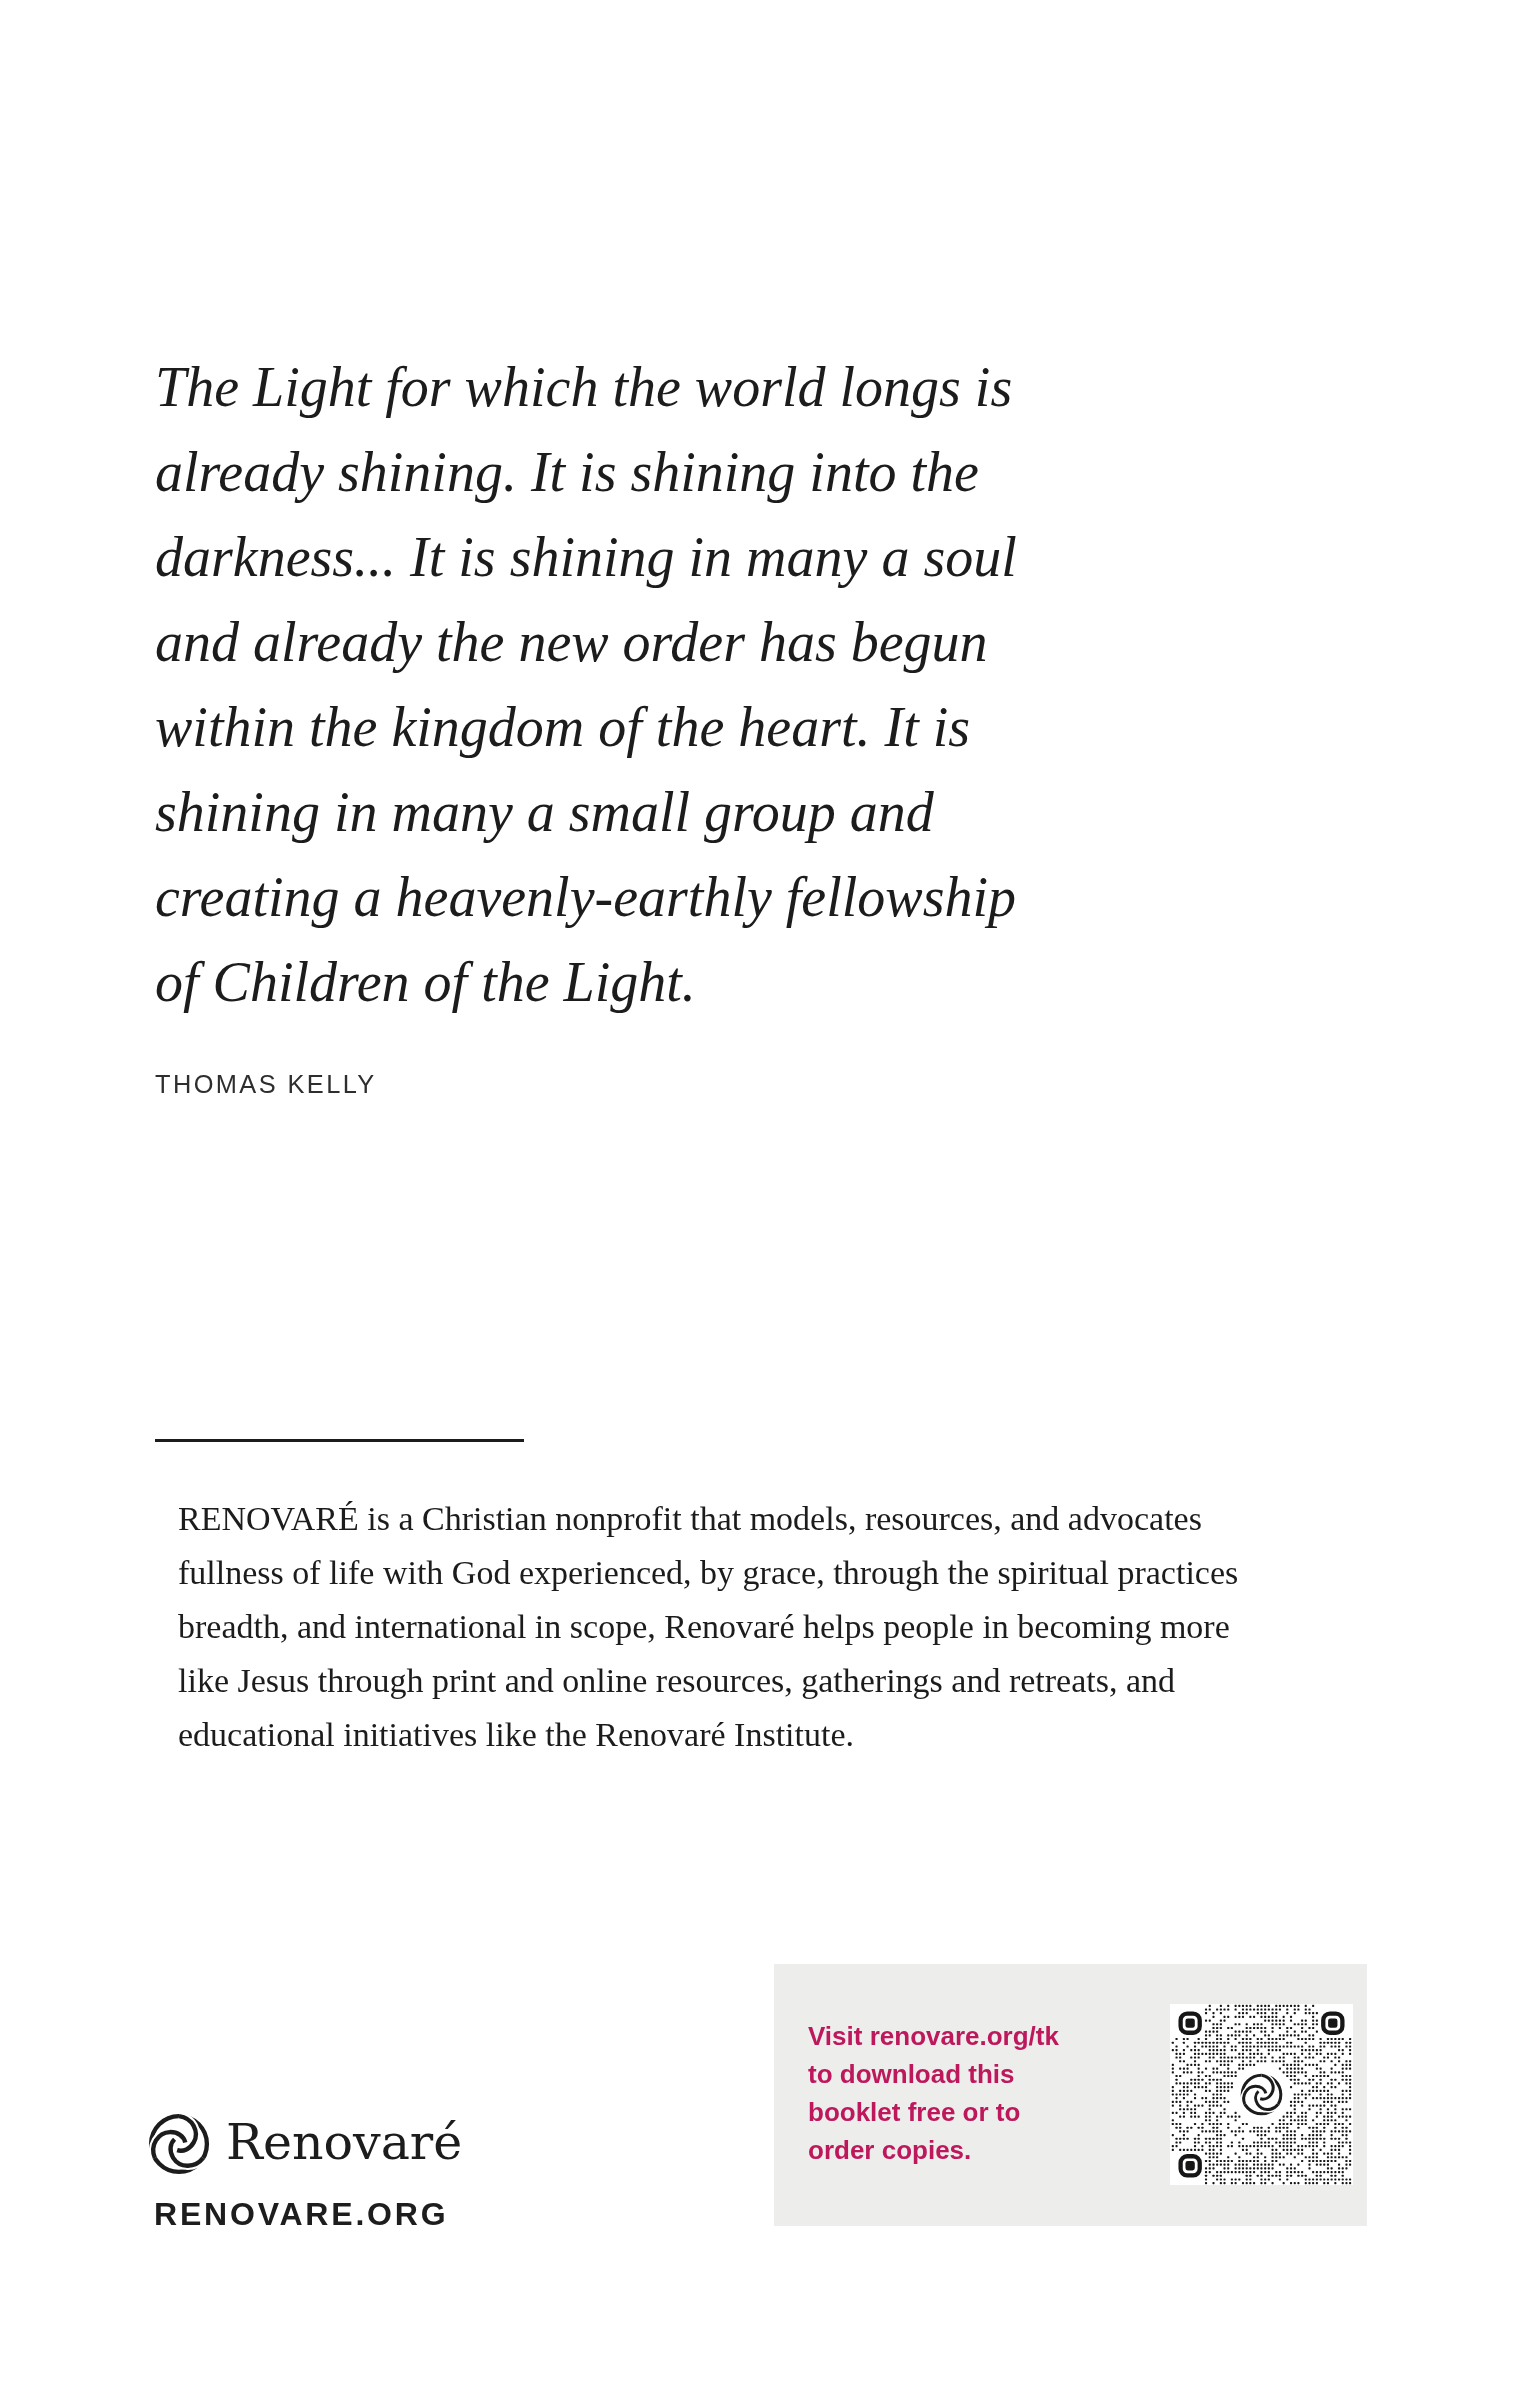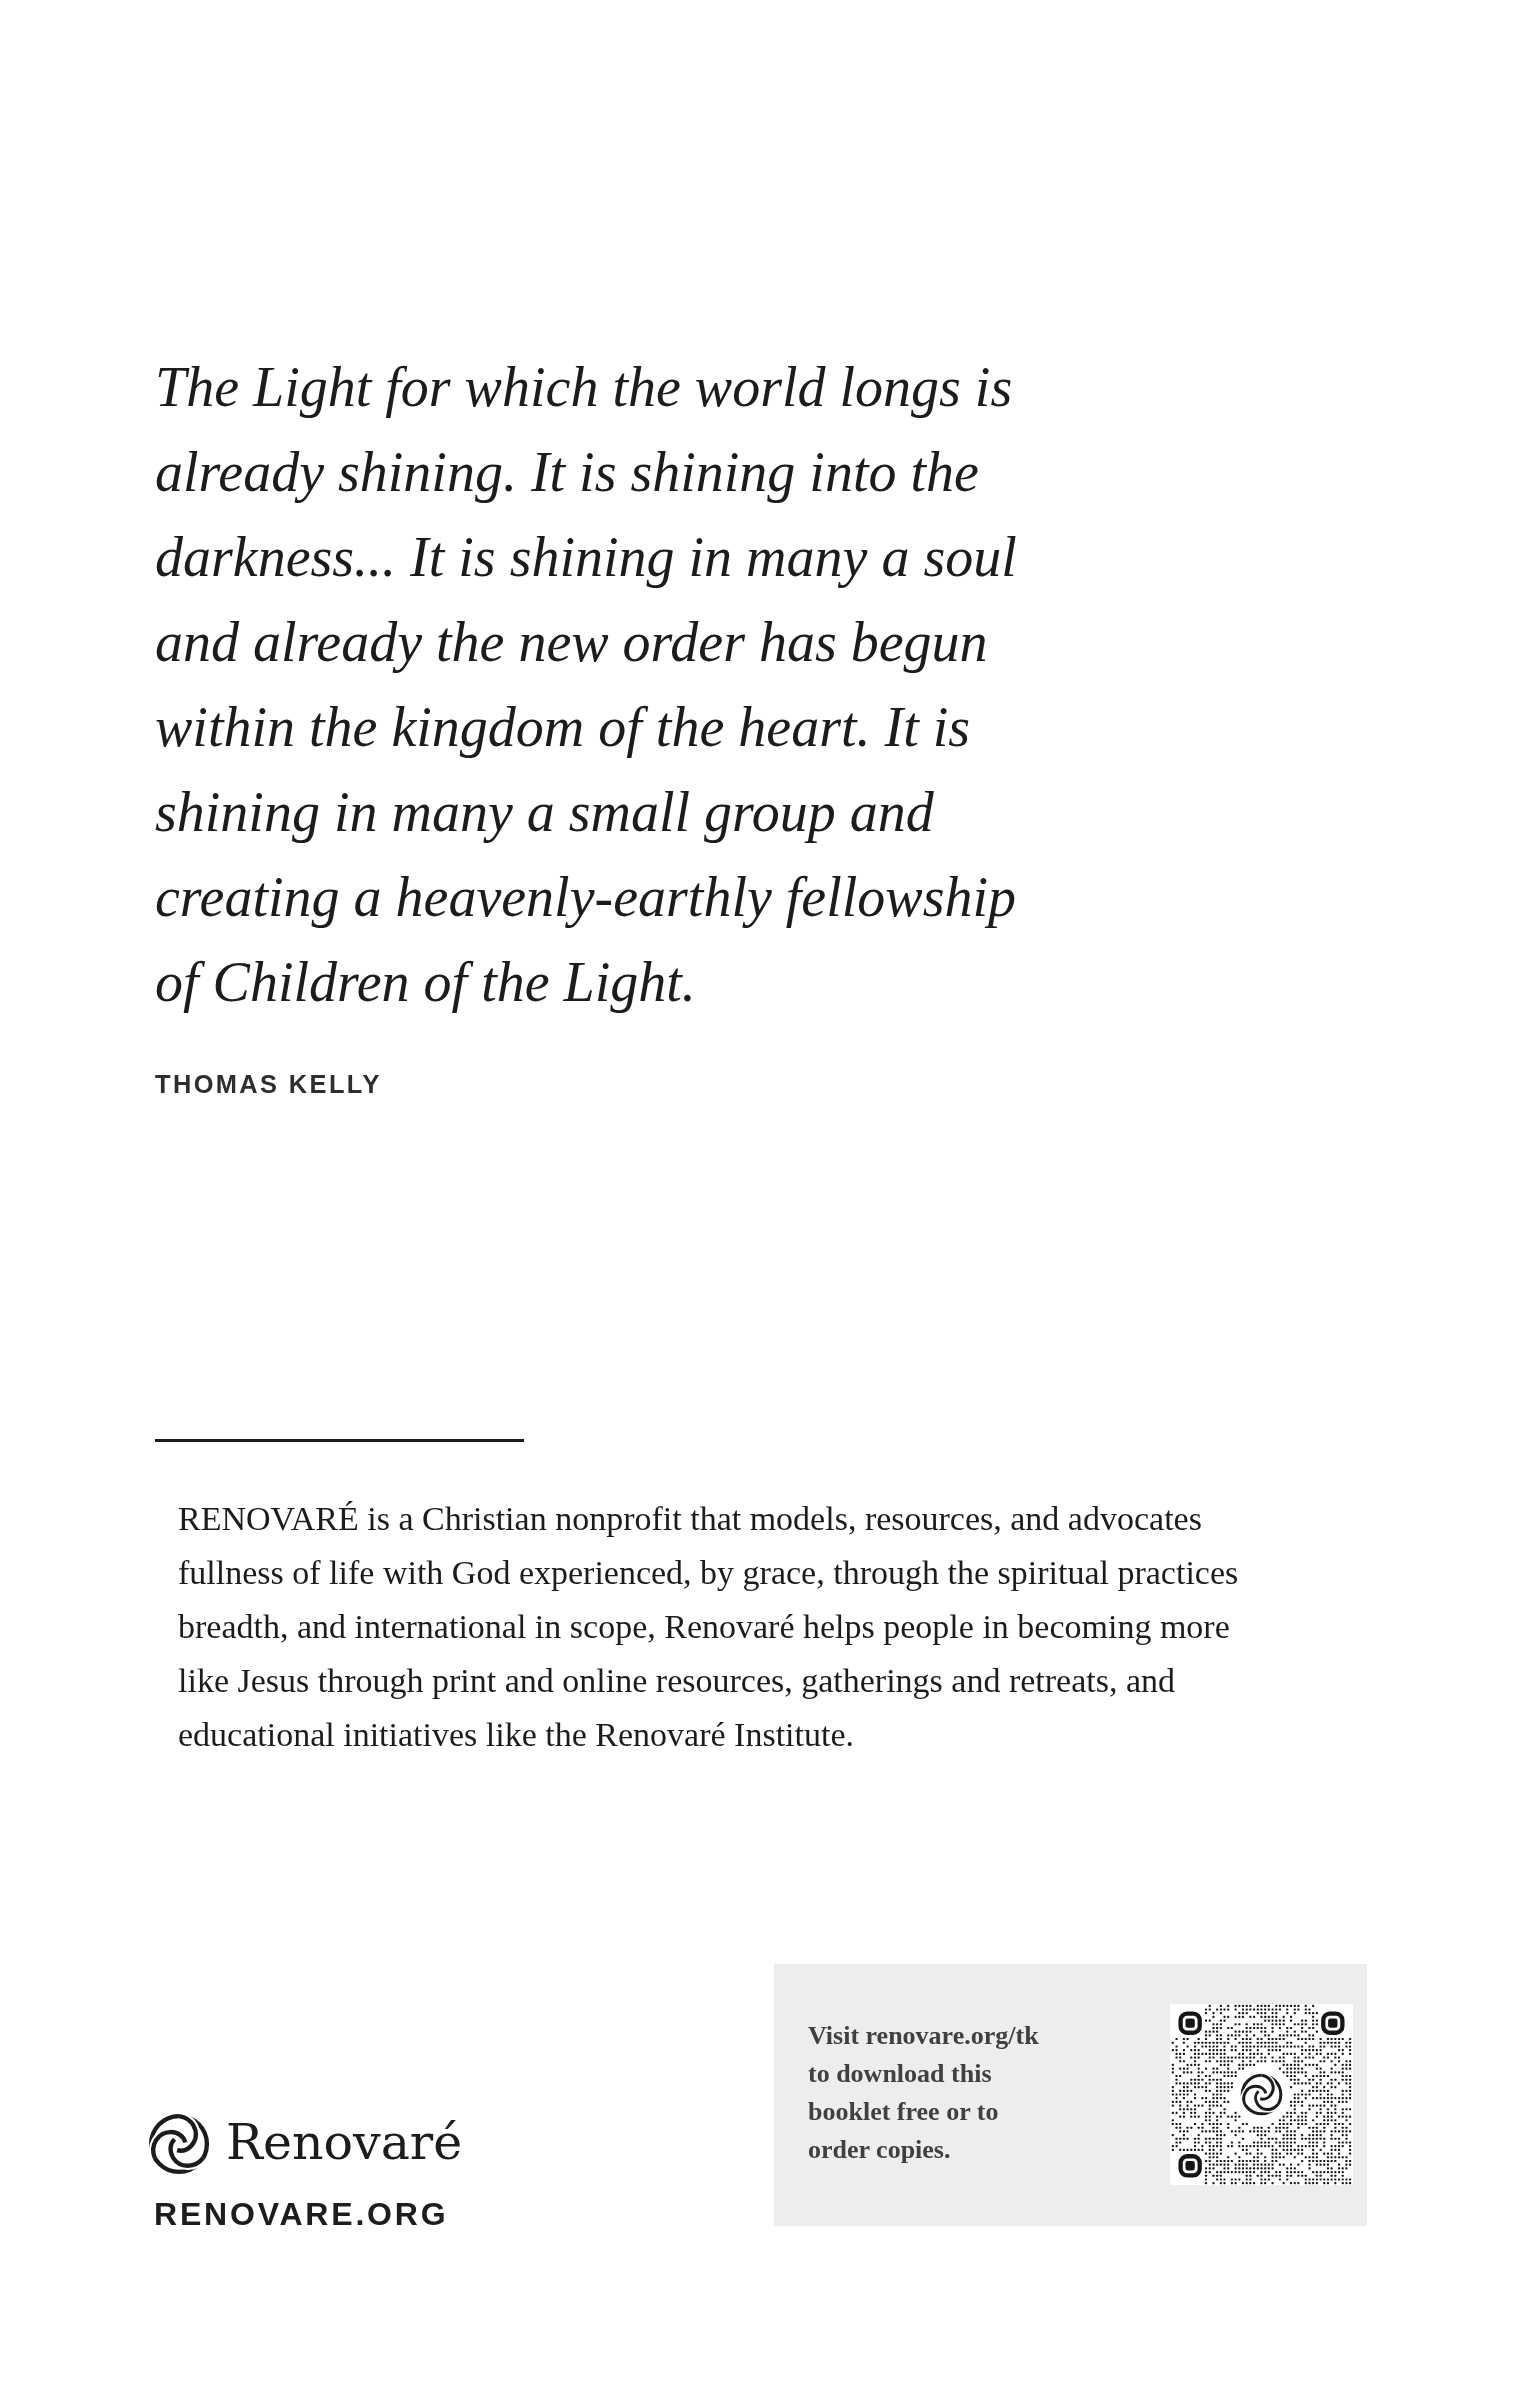--- a/index.html
+++ b/index.html
@@ -23,21 +23,20 @@
     white-space:nowrap;
     color:var(--ink,#1c1c1c);
   }
   .attribution{
     position:absolute;left:155px;top:1072px;
     font-family:"Liberation Sans", sans-serif;
     font-size:25.4px;line-height:1;
     letter-spacing:2.4px;
     color:var(--muted,#2e2e2e);
     white-space:nowrap;
-    font-weight:bold;
   }
   .rule{
     position:absolute;left:155px;top:1439px;
     width:369px;height:2.8px;background:#1c1c1c;
   }
   .about{
     position:absolute;left:154px;top:1492px;width:1252px;
   }
   .aline{
     font-family:"Liberation Serif", serif;
@@ -46,24 +45,24 @@
     color:var(--ink,#1c1c1c);
     margin-left:24px;
   }
   .cta-box{
     position:absolute;left:774px;top:1964px;
     width:593px;height:262px;
     background:var(--box-bg,#ededec);
   }
   .cta-text{
     position:absolute;left:34px;top:53px;
-    font-family:Liberation Serif, serif;
+    font-family:Liberation Sans, sans-serif;
     font-weight:700;
     font-size:26px;line-height:38px;
-    color:#404040;
+    color:#be185d;
     white-space:nowrap;
   }
   .cta-url{font-weight:700;}
   .qr{
     position:absolute;left:396px;top:40px;
     width:183px;height:181px;background:#ffffff;
   }
   .brand-mark{position:absolute;left:148px;top:2113px;width:62px;height:62px;display:block;}
   .brand-word{
     position:absolute;left:226px;top:2118px;

